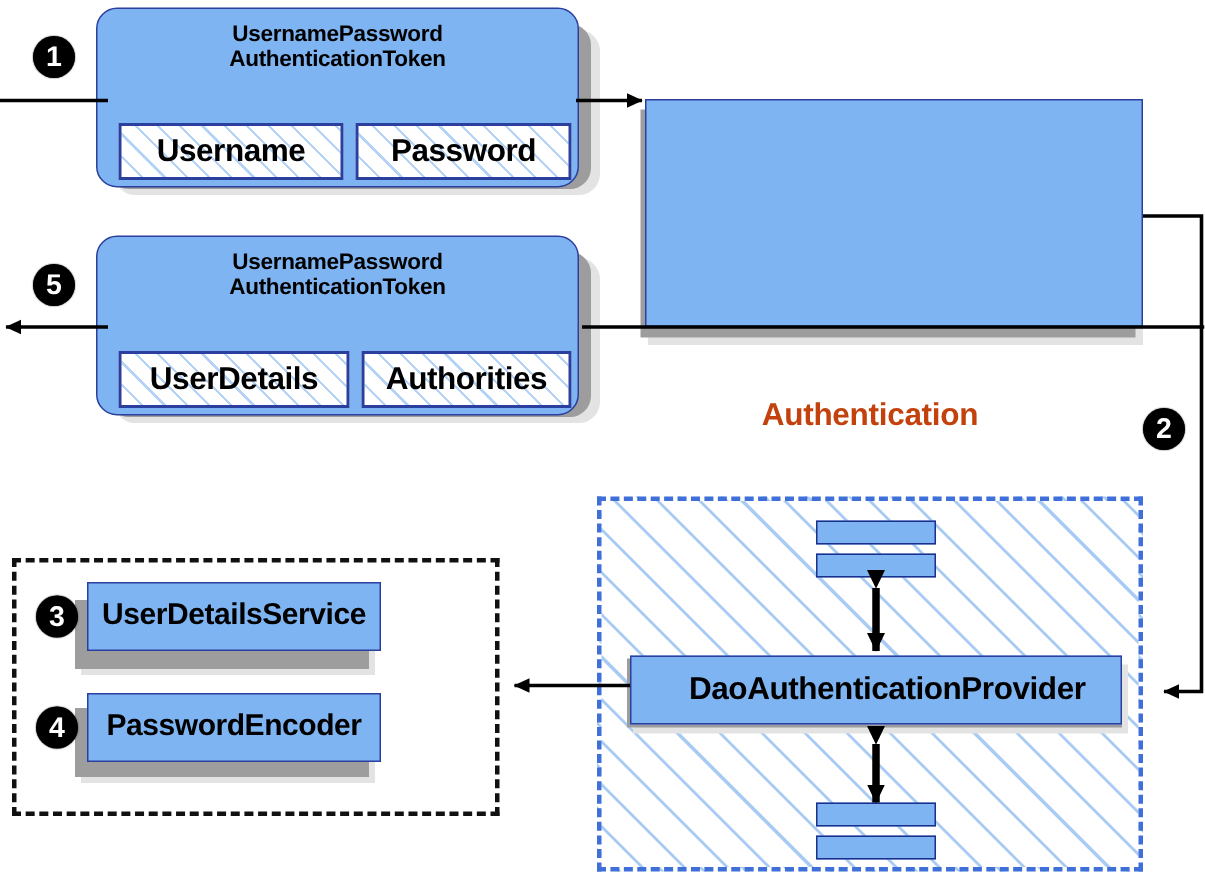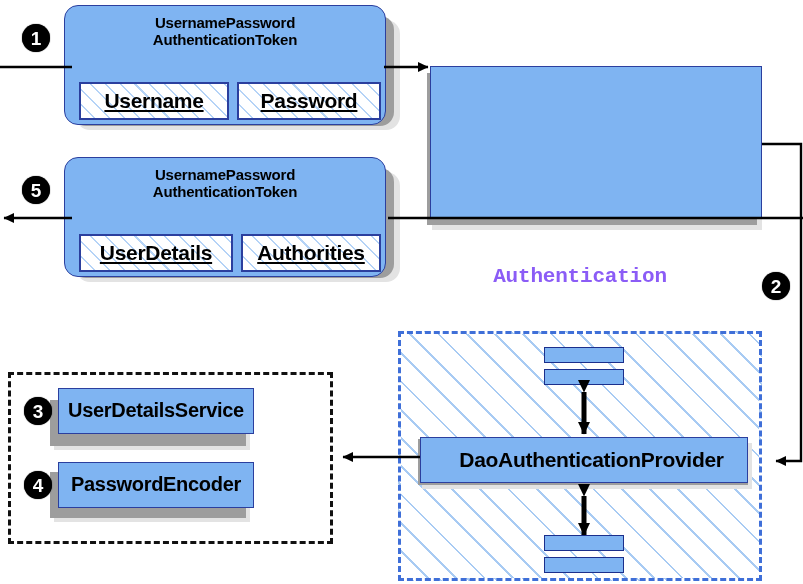--- a/index.html
+++ b/index.html
@@ -40,21 +40,20 @@
     position:absolute;
     background:
       repeating-linear-gradient(45deg,
         rgba(130,180,240,.0) 0px, rgba(130,180,240,.0) 9px,
         rgba(120,175,240,.55) 9px, rgba(120,175,240,.55) 10.5px),
       #ffffff;
     border:2px solid #2b3f9e;
     font-size:21px;font-weight:bold;color:#000;
     display:flex;align-items:center;justify-content:center;
     letter-spacing:-0.3px;
-    text-decoration:underline;
   }
 
   
   .sq-box{
     background:#7fb4f2;
     border:1.6px solid #2b3f9e;
     z-index:20;
   }
   .sq-title{
     position:absolute;left:0;right:0;
@@ -78,22 +77,22 @@
     z-index:5;
   }
 
   
   .stub{
     background:#7fb4f2;border:1.6px solid #1b2f8c;
   }
 
   
   .caption{
-    position:absolute;font-size:21px;font-weight:bold;color:#8b5cf6;
-    text-align:center;line-height:1.18;letter-spacing:-0.2px;font-family:Liberation Mono, monospace;
+    position:absolute;font-size:21px;font-weight:bold;color:#c2410c;
+    text-align:center;line-height:1.18;letter-spacing:-0.2px;
   }
 
   svg.overlay{position:absolute;left:0;top:0;width:803px;height:584px;z-index:30;pointer-events:none;}
 </style>
 </head>
 <body>
 
 <div id="canvas">
 
   <svg class="overlay" viewBox="0 0 803 584">

